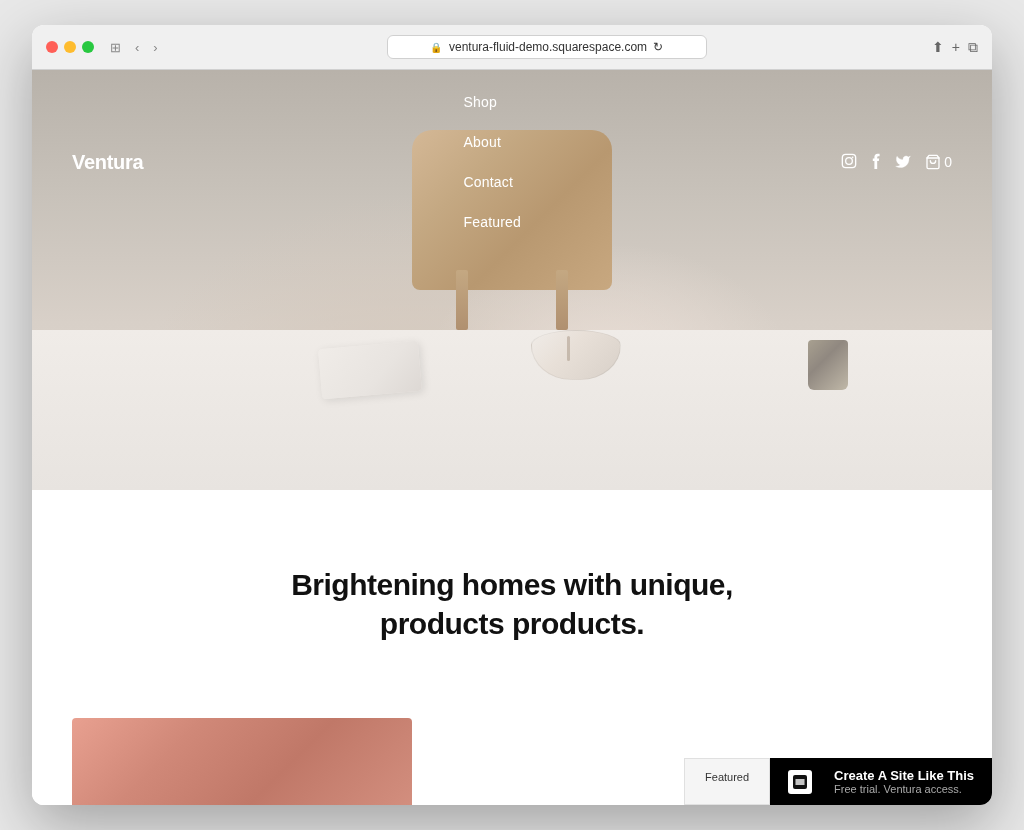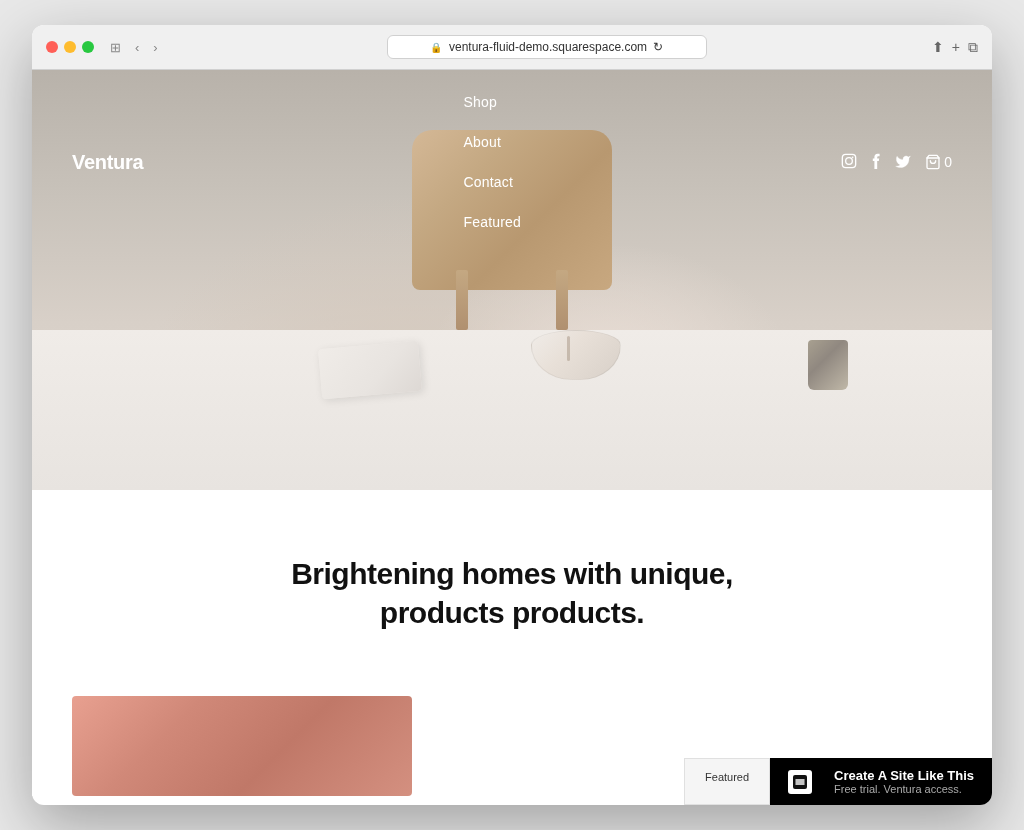--- a/index.html
+++ b/index.html
@@ -309,21 +309,21 @@
       text-align: center;
       background: #fff;
     }
 
     .tagline {
       font-size: 30px;
       font-weight: 800;
       color: #111;
       line-height: 1.3;
       max-width: 500px;
-      margin: 4px auto;
+      margin: 15px auto;
       letter-spacing: -0.5px;
     }
 
     
     .product-preview {
       padding: 0 40px 0;
       display: flex;
       gap: 20px;
       background: #fff;
     }

